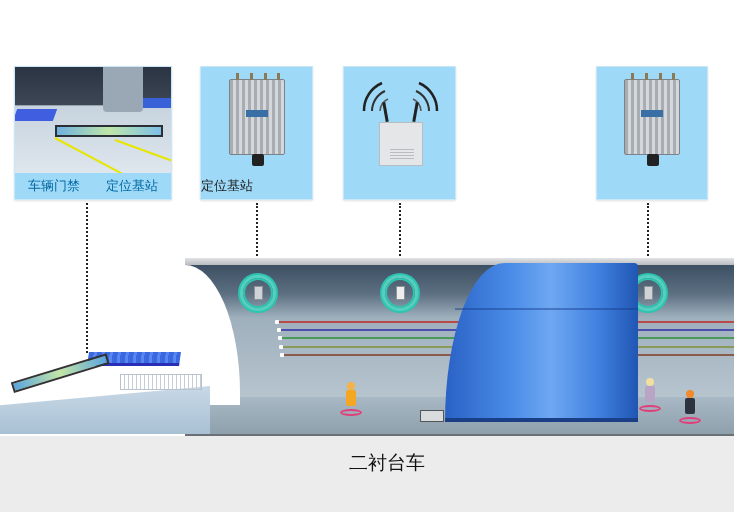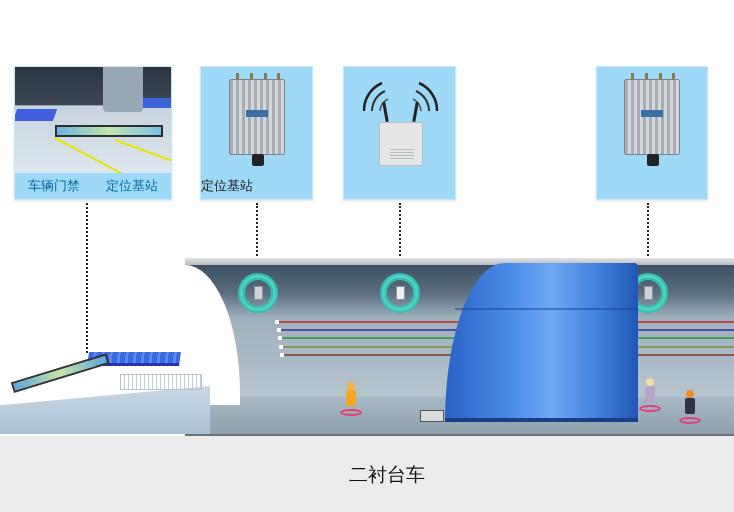--- a/index.html
+++ b/index.html
@@ -62,21 +62,21 @@
   .person .body { position: absolute; left: 2px; top: 8px; width: 10px; height: 16px; border-radius: 2px; }
   .person .halo { position: absolute; left: -4px; bottom: -4px; width: 22px; height: 7px; border: 2px solid #e0407a; border-radius: 50%; }
 
   .gate-area { position: absolute; left: 0; top: 350px; width: 210px; height: 86px; }
   .canopy { position: absolute; left: 88px; top: 2px; width: 92px; height: 14px; background: repeating-linear-gradient(90deg,#3a68e0 0 5px,#5b86f0 5px 8px); border-bottom: 3px solid #2b2fb8; transform: skewX(-8deg); }
   .fence { position: absolute; left: 120px; top: 24px; width: 82px; height: 16px; border: 1px solid #b8c2cc; background: repeating-linear-gradient(90deg, transparent 0 3px, #c5ced6 3px 4px); }
   .ramp { position: absolute; left: 0; top: 36px; width: 210px; height: 48px; background: linear-gradient(180deg,#c8d9e6,#a9c1d4); clip-path: polygon(0 40%, 100% 0, 100% 100%, 0 100%); }
   .gate-banner { position: absolute; left: 14px; top: 32px; width: 100px; height: 11px; background: linear-gradient(90deg,#5aa5dd,#c3e6a6,#5aa5dd); border: 2px solid #333; transform: rotate(-17deg); transform-origin: left bottom; }
 
   .bottom { position: absolute; left: 0; top: 436px; width: 734px; height: 76px; background: #ececec; }
-  .bottom-label { position: absolute; left: 0; width: 734px; top: 450px; text-align: center; font-size: 19px; color: #111; padding-left: 40px; margin-top: 12px; }
+  .bottom-label { position: absolute; left: 0; width: 734px; top: 450px; text-align: center; font-size: 19px; color: #111; padding-left: 40px; }
 </style>
 </head>
 <body>
 
 <div class="card card1">
   <div class="photo">
     <div class="tunnel-arch"></div>
     <div class="roof-l"></div>
     <div class="roof-r"></div>
     <div class="banner"></div>

